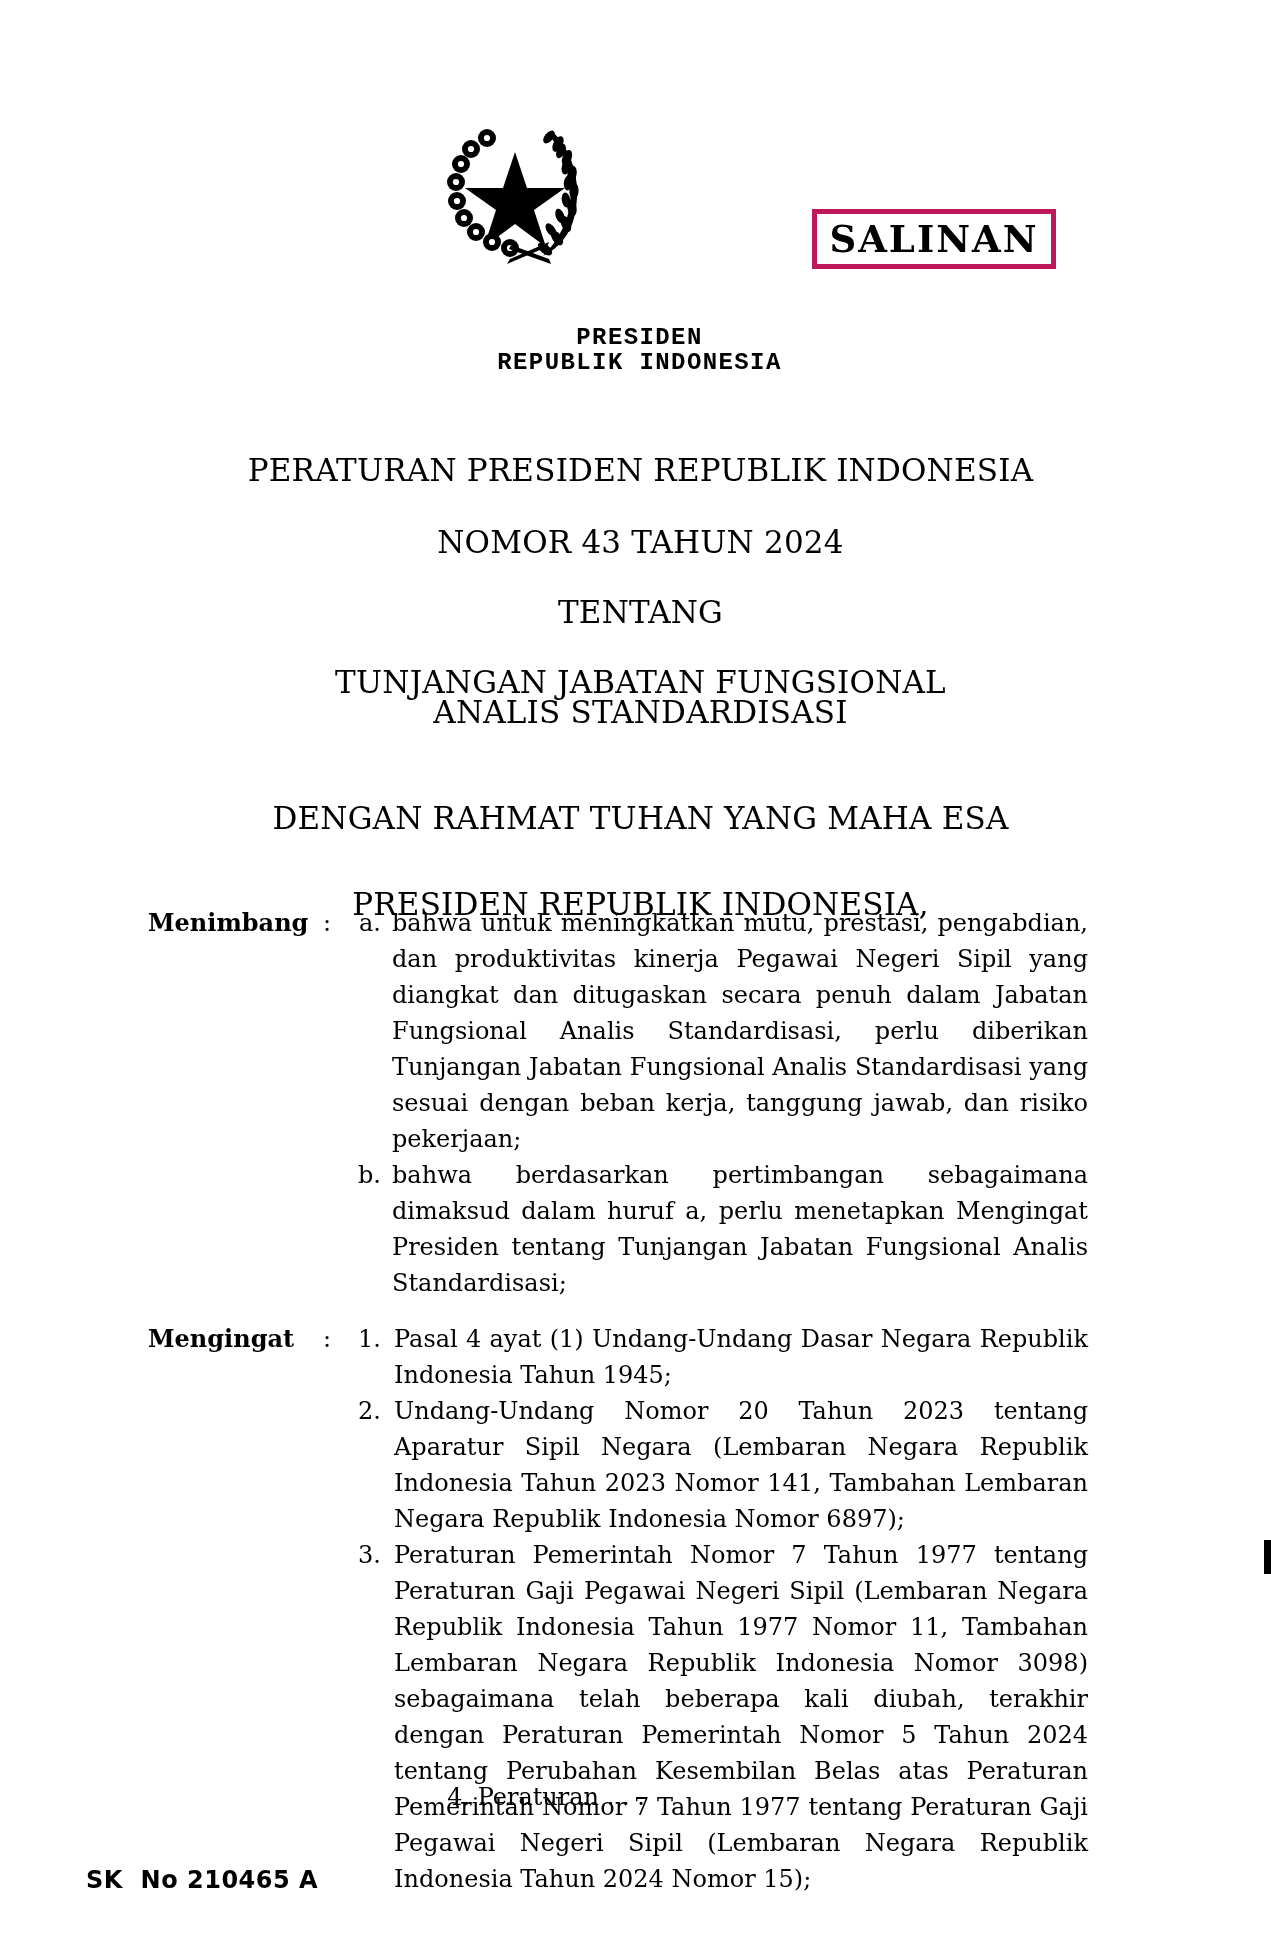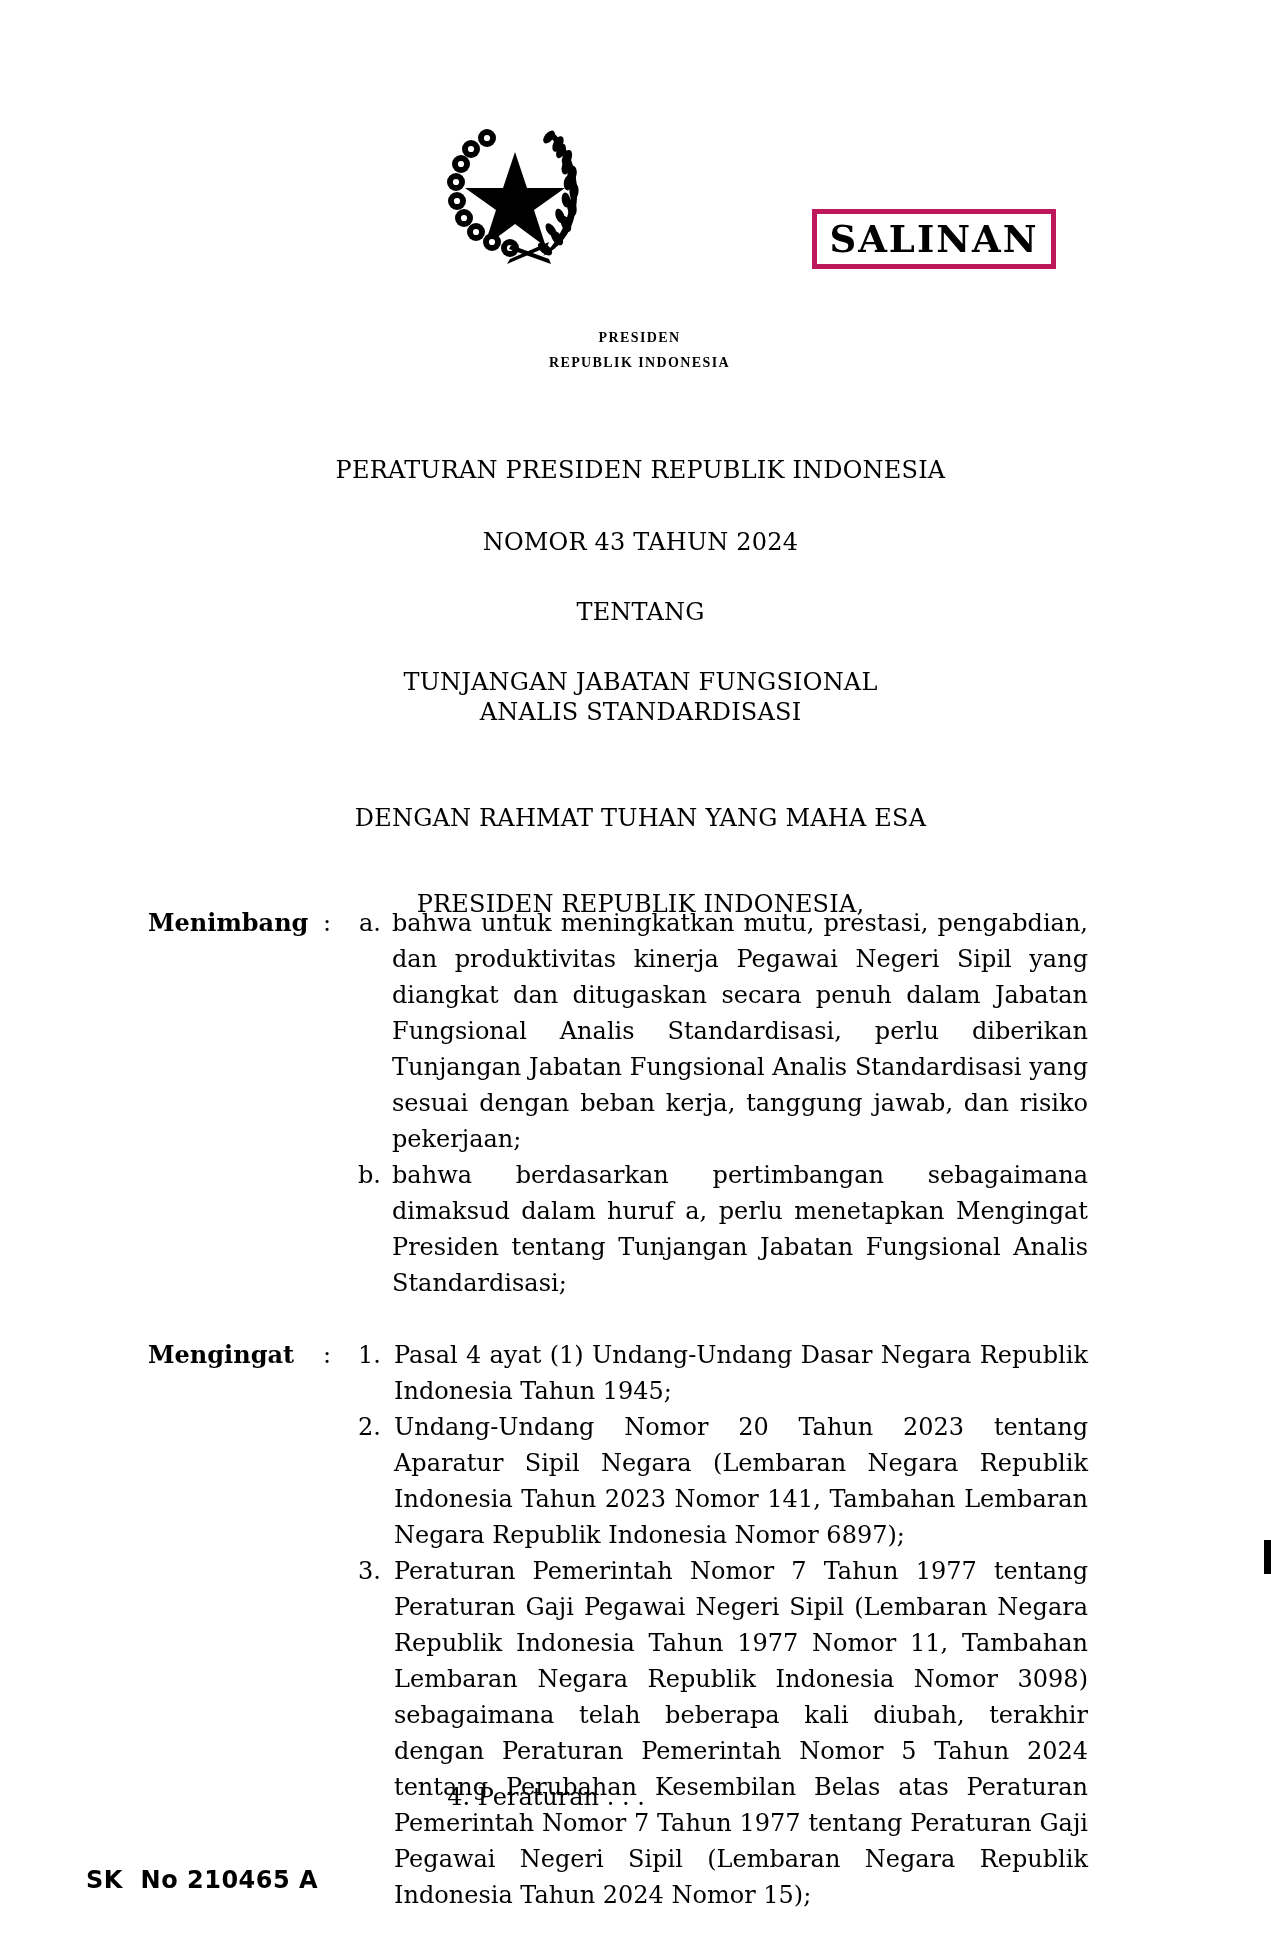--- a/index.html
+++ b/index.html
@@ -57,38 +57,38 @@
 
   
   .header-block {
     position: absolute;
     left: 0;
     top: 325px;
     width: 1271px;
     text-align: center;
   }
   .header-block .hl {
-    font-family: Liberation Serif, serif;
+    font-family: Liberation Mono, monospace;
     font-weight: bold;
-    font-size: 14px;
+    font-size: 24px;
     letter-spacing: 1.4px;
     line-height: 25px;
     margin-left: 8px;
   }
 
   
   .title-block {
     position: absolute;
     left: 0;
     top: 455px;
     width: 1271px;
     text-align: center;
   }
   .title-line {
-    font-size: 24px;
+    font-size: 31px;
     line-height: 30px;
     letter-spacing: 0.2px;
     white-space: nowrap;
     margin-left: 10px;
   }
   .sp-42 { height: 42px; }
   .sp-40 { height: 40px; }
   .sp-76 { height: 76px; }
   .sp-56 { height: 56px; }
 
@@ -137,21 +137,21 @@
   .item-text {
     flex: 1 1 auto;
     font-size: 24px;
     line-height: 36px;
     text-align: justify;
     text-justify: inter-word;
     hyphens: none;
   }
   .item-text:last-child { }
 
-  .mengingat-row { margin-top: 36px; justify-content: flex-end; }
+  .mengingat-row { margin-top: 20px; justify-content: flex-end; }
 
   
   .continuation {
     position: absolute;
     left: 0;
     top: 1781px;
     width: 1092px;
     text-align: center;
     font-size: 24px;
     line-height: 32px;

